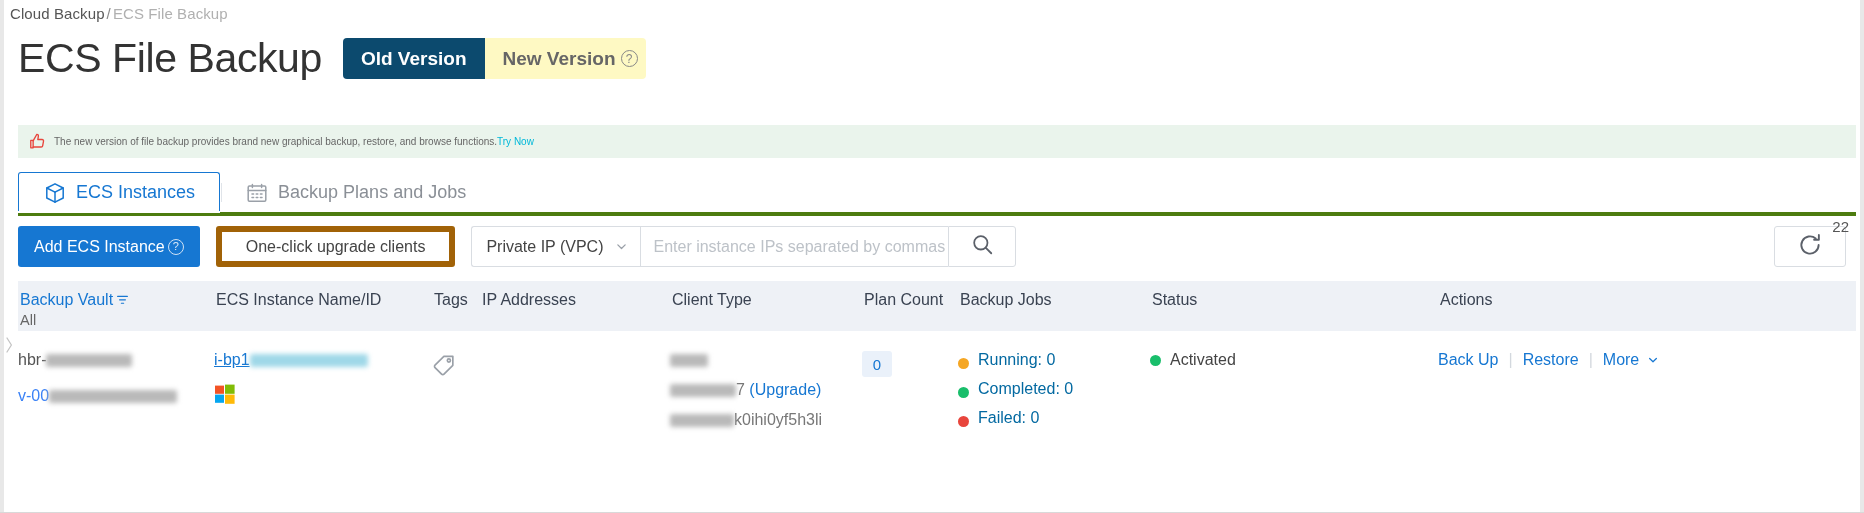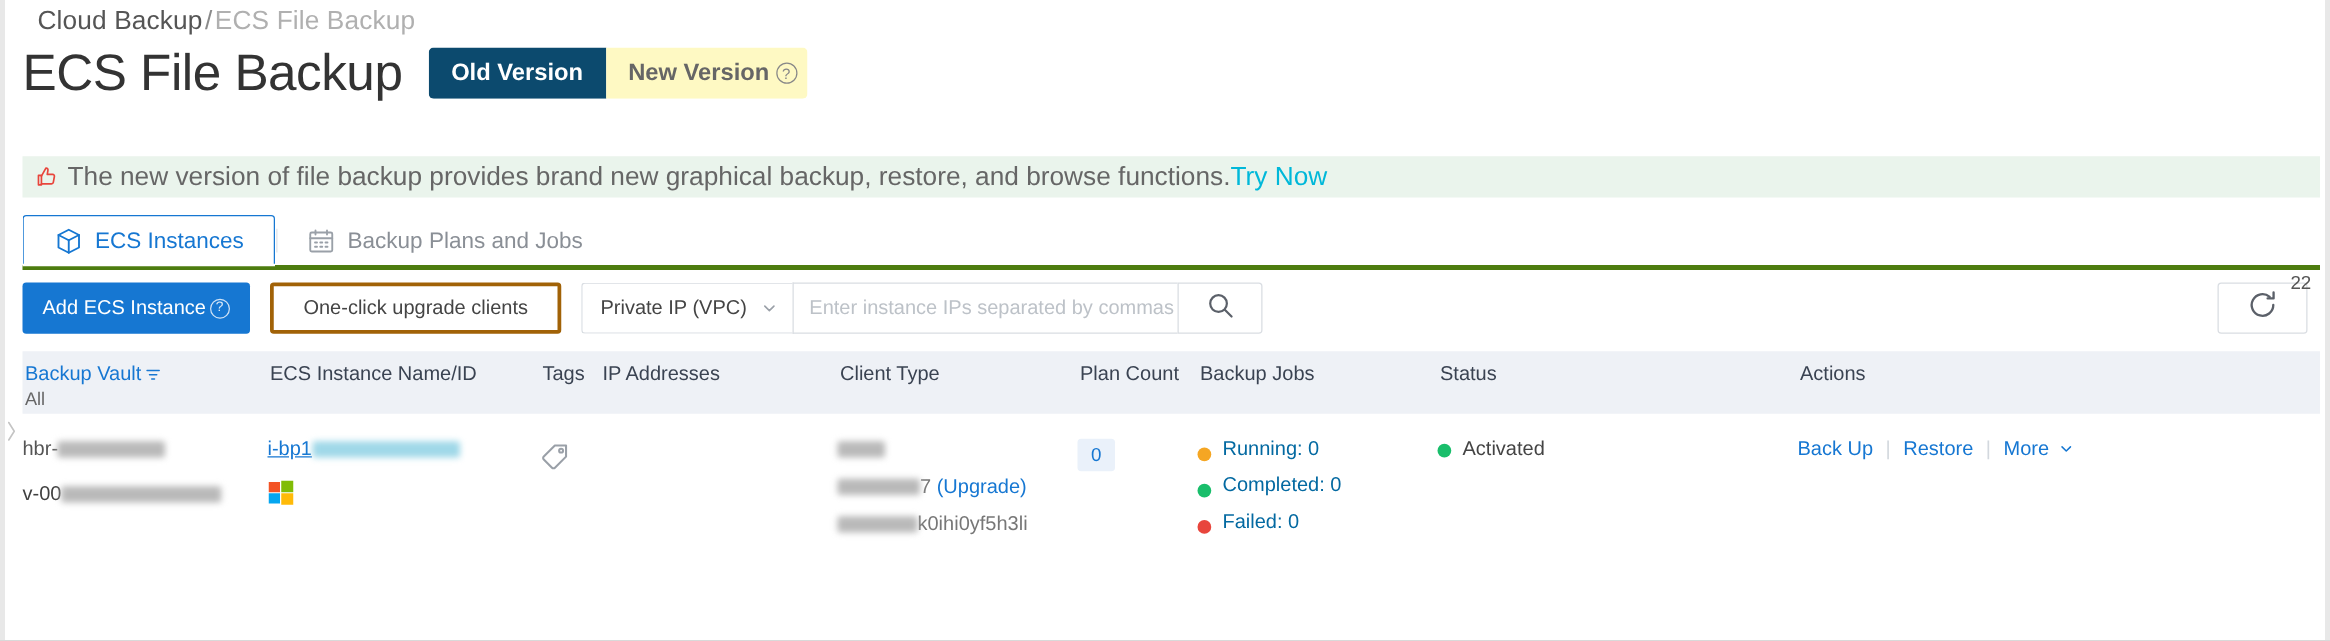--- a/index.html
+++ b/index.html
@@ -13,22 +13,22 @@
     position:relative;
   }
   
   .page-edge-left { position:absolute; left:0; top:0; width:4px; height:513px; background:#e8e8e8; }
   .page-edge-right { position:absolute; right:0; top:0; width:4px; height:513px; background:#e8e8e8; }
 
   .content { position:absolute; left:4px; top:0; width:1856px; height:513px; background:#fff; }
 
   
   .breadcrumb {
-    position:absolute; left:26px; top:5px;
-    font-size:21px; color:#555; letter-spacing:0.1px;
+    position:absolute; left:6px; top:5px;
+    font-size:15px; color:#555; letter-spacing:0.1px;
     white-space:nowrap;
   }
   .breadcrumb .crumb-current { color:#b0b0b0; }
   .breadcrumb .crumb-sep { color:#8a8a8a; padding:0 2px; }
 
   
   .title-row { position:absolute; left:14px; top:38px; display:flex; align-items:center; }
   .page-title {
     font-size:41px; font-weight:400; color:#333; line-height:1;
     letter-spacing:-0.4px; white-space:nowrap; margin-right:21px;
@@ -44,21 +44,21 @@
     display:inline-flex; align-items:center; justify-content:center;
     width:17px; height:17px; border:1.4px solid #888; border-radius:50%;
     font-size:12px; font-weight:normal; color:#888; margin-left:5px; line-height:1;
   }
 
   
   .banner {
     position:absolute; left:14px; top:125px; width:1838px; height:33px;
     background:#eaf4ec; display:flex; align-items:center; padding-left:10px;
   }
-  .banner-text { font-size:21px; color:#666; margin-left:7px; white-space:nowrap; }
+  .banner-text { font-size:10px; color:#666; margin-left:7px; white-space:nowrap; }
   .banner-link { color:#00b8d9; }
   .thumb-icon { width:19px; height:19px; display:block; }
 
   
   .tabs {
     position:absolute; left:14px; top:172px; height:44px;
     display:flex; align-items:stretch;
     border-bottom:4px solid #4d7c0f; width:1838px;
   }
   .tab {
@@ -82,21 +82,21 @@
   
   .toolbar { position:absolute; left:14px; top:226px; display:flex; align-items:center; }
   .btn-primary {
     height:41px; background:#1677d2; color:#fff; font-size:16px;
     display:flex; align-items:center; padding:0 16px; border-radius:3px; white-space:nowrap;
   }
   .btn-primary .qmark { border-color:#cfe2f5; color:#dbeaf8; margin-left:3px; width:16px; height:16px; font-size:11px; }
   .btn-outline {
     height:41px; background:#fff; color:#444; font-size:16px;
     display:flex; align-items:center; justify-content:center;
-    padding:0 24px; border:3px solid #a16207; border-radius:3px;
+    padding:0 24px; border:6px solid #a16207; border-radius:3px;
     white-space:nowrap; margin-left:16px;
   }
   .select-box {
     height:41px; background:#fff; border:1px solid #d9dde2; border-right:none;
     border-radius:3px 0 0 3px; display:flex; align-items:center; gap:12px;
     padding:0 12px 0 14px; font-size:16px; color:#444; margin-left:16px; white-space:nowrap;
   }
   .chev { width:13px; height:13px; display:block; }
   .search-input {
     height:41px; width:308px; background:#fff; border:1px solid #d9dde2; border-right:none;
@@ -139,21 +139,21 @@
   .c-status { width:288px; }
   .c-actions{ width:auto; flex:1; }
 
   
   .redact { display:inline-block; height:13px; border-radius:2px; vertical-align:middle;
             filter:blur(2.4px); }
   .redact.gray   { background:#b9b9b9; }
   .redact.cyan   { background:#9fd8e8; }
 
   .vault-line1 { color:#555; white-space:nowrap; }
-  .vault-line2 { color:#404040; margin-top:18px; white-space:nowrap; }
+  .vault-line2 { color:#3b82f6; margin-top:18px; white-space:nowrap; }
 
   .inst-link { color:#1677d2; text-decoration:underline; white-space:nowrap; display:block; }
   .win-logo { margin-top:14px; display:block; }
 
   .tag-icon { display:block; margin-top:2px; }
 
   .client-l1 { white-space:nowrap; }
   .client-l2 { white-space:nowrap; margin-top:12px; }
   .client-l3 { white-space:nowrap; margin-top:12px; }
   .upgrade-link { color:#1677d2; }

